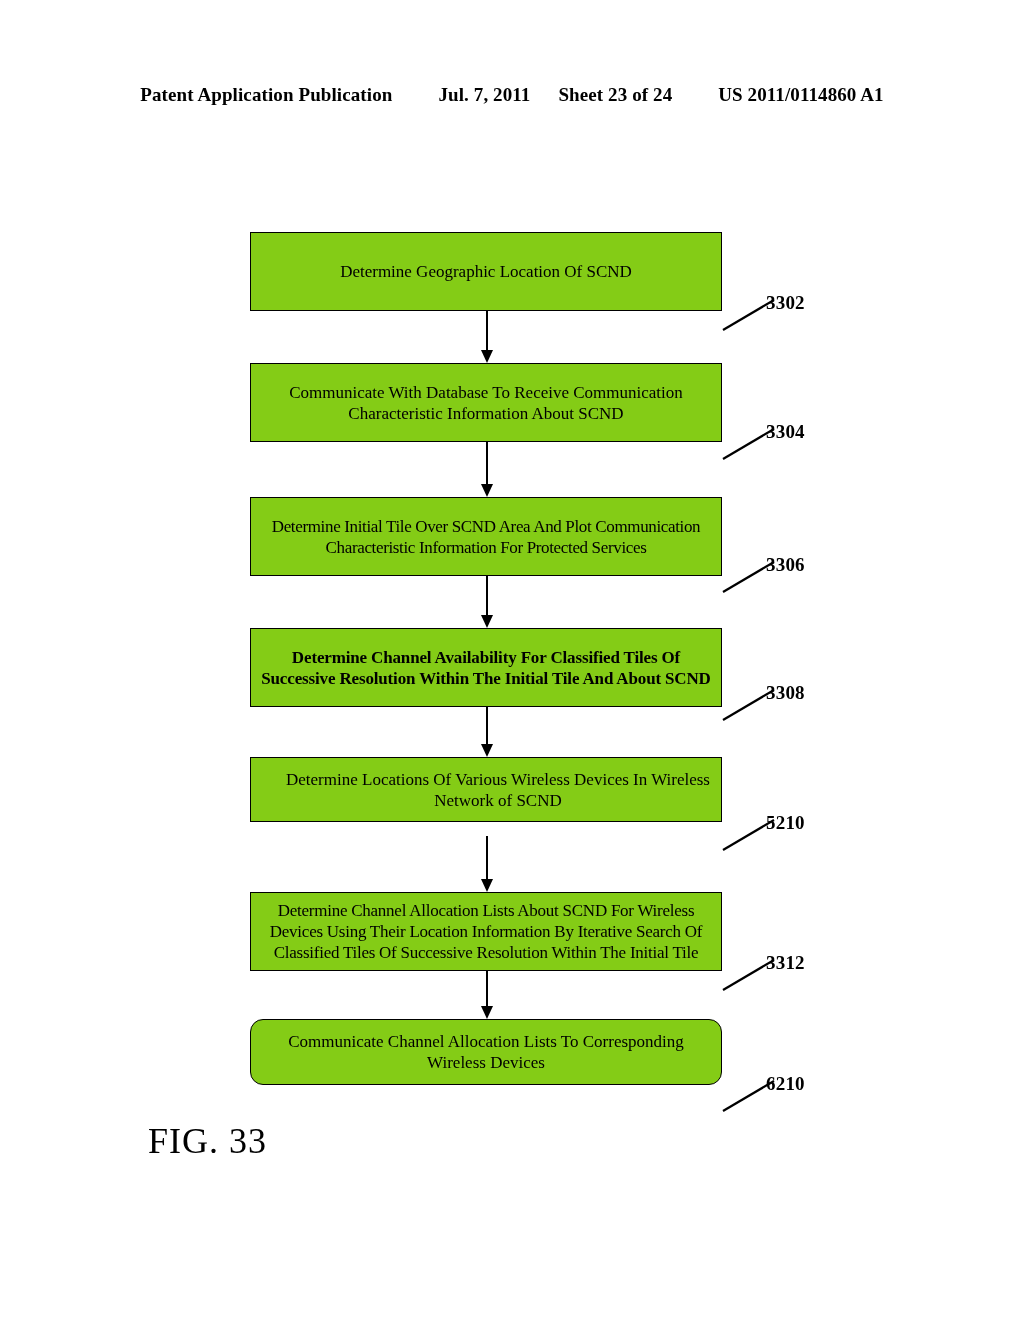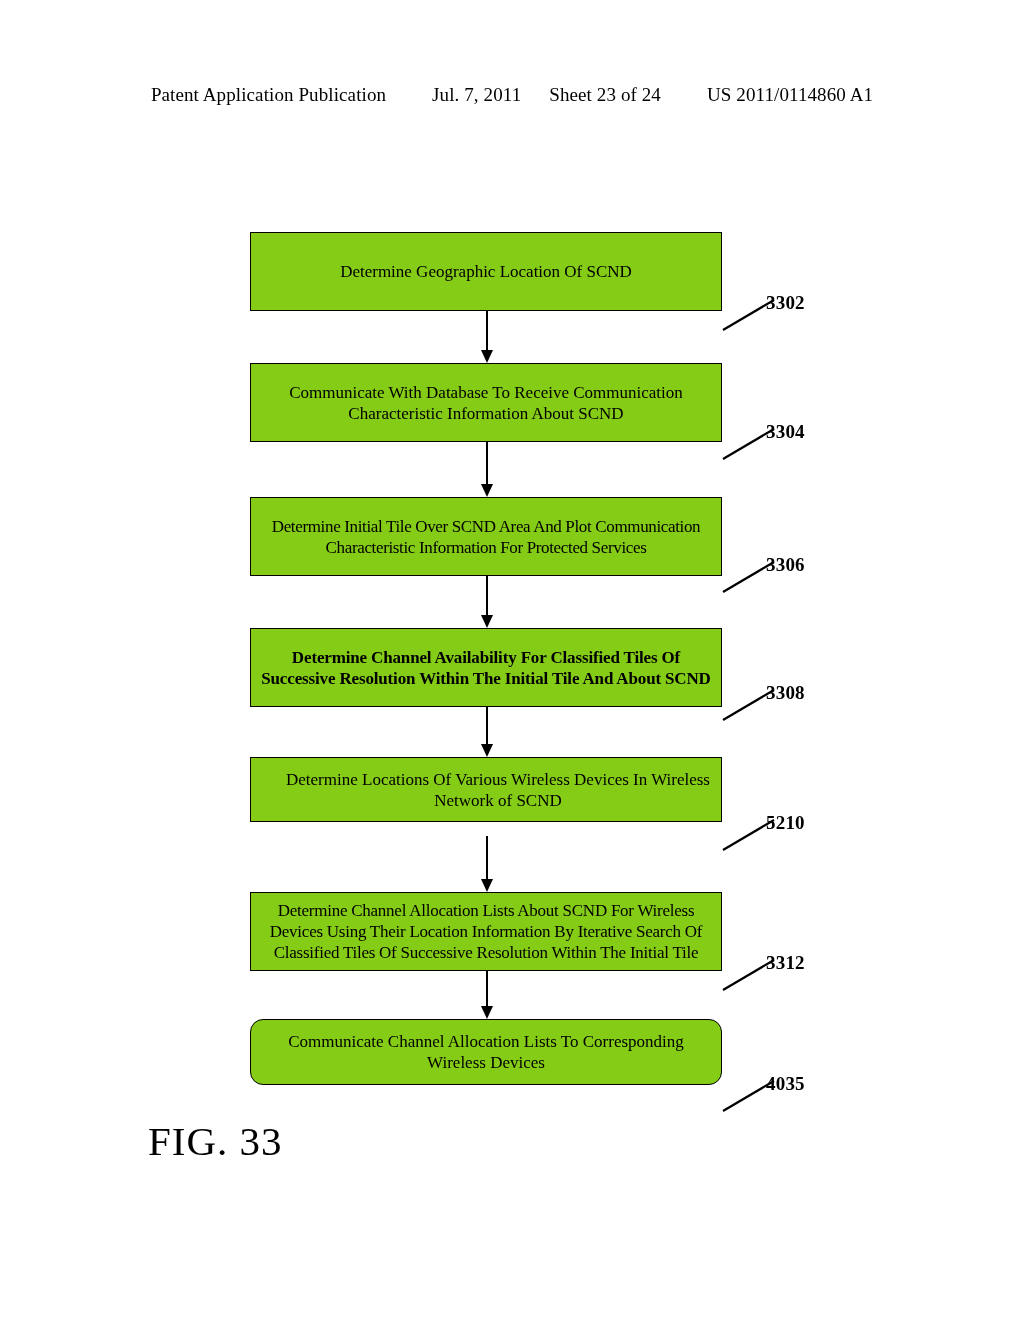--- a/index.html
+++ b/index.html
@@ -20,21 +20,21 @@
   
   #page-header {
     position: absolute;
     left: 0;
     top: 84px;
     width: 1024px;
     height: 26px;
     display: flex;
     justify-content: center;
     align-items: baseline;
-    font-weight: normal;
+    font-weight: bold;
     font-size: 19px;
     letter-spacing: 0.1px;
     white-space: nowrap;
   }
   #page-header .hdr-cell { display: inline-block; }
   #page-header .gap-lg { width: 46px; display: inline-block; }
   #page-header .gap-md { width: 28px; display: inline-block; }
 
   
   #flowchart {
@@ -146,21 +146,21 @@
   .ref-4 { top: 649px; }
   .ref-5 { top: 779px; }
   .ref-6 { top: 919px; }
   .ref-7 { top: 1040px; }
 
   
   #figure-caption {
     position: absolute;
     left: 148px;
     top: 1112px;
-    font-size: 41px;
+    font-size: 36px;
     line-height: 58px;
     letter-spacing: 1px;
     white-space: nowrap;
   }
 </style>
 </head>
 <body>
 
 <div id="page-header">
   <span class="hdr-cell">Patent Application Publication</span>
@@ -265,18 +265,18 @@
   </div>
 
   <div class="flow-node node-7">
     <span class="node-text">Communicate Channel Allocation Lists To Corresponding
 Wireless Devices</span>
   </div>
   <div class="ref-group ref-7">
     <svg class="leader" viewBox="0 0 54 40">
       <line x1="1" y1="38" x2="52" y2="8" stroke="#000000" stroke-width="2.2"></line>
     </svg>
-    <span class="ref-num">4035</span>
+    <span class="ref-num">6210</span>
   </div>
 
 </div>
 
 <div id="figure-caption">FIG. 33</div>
 
 </body></html>

